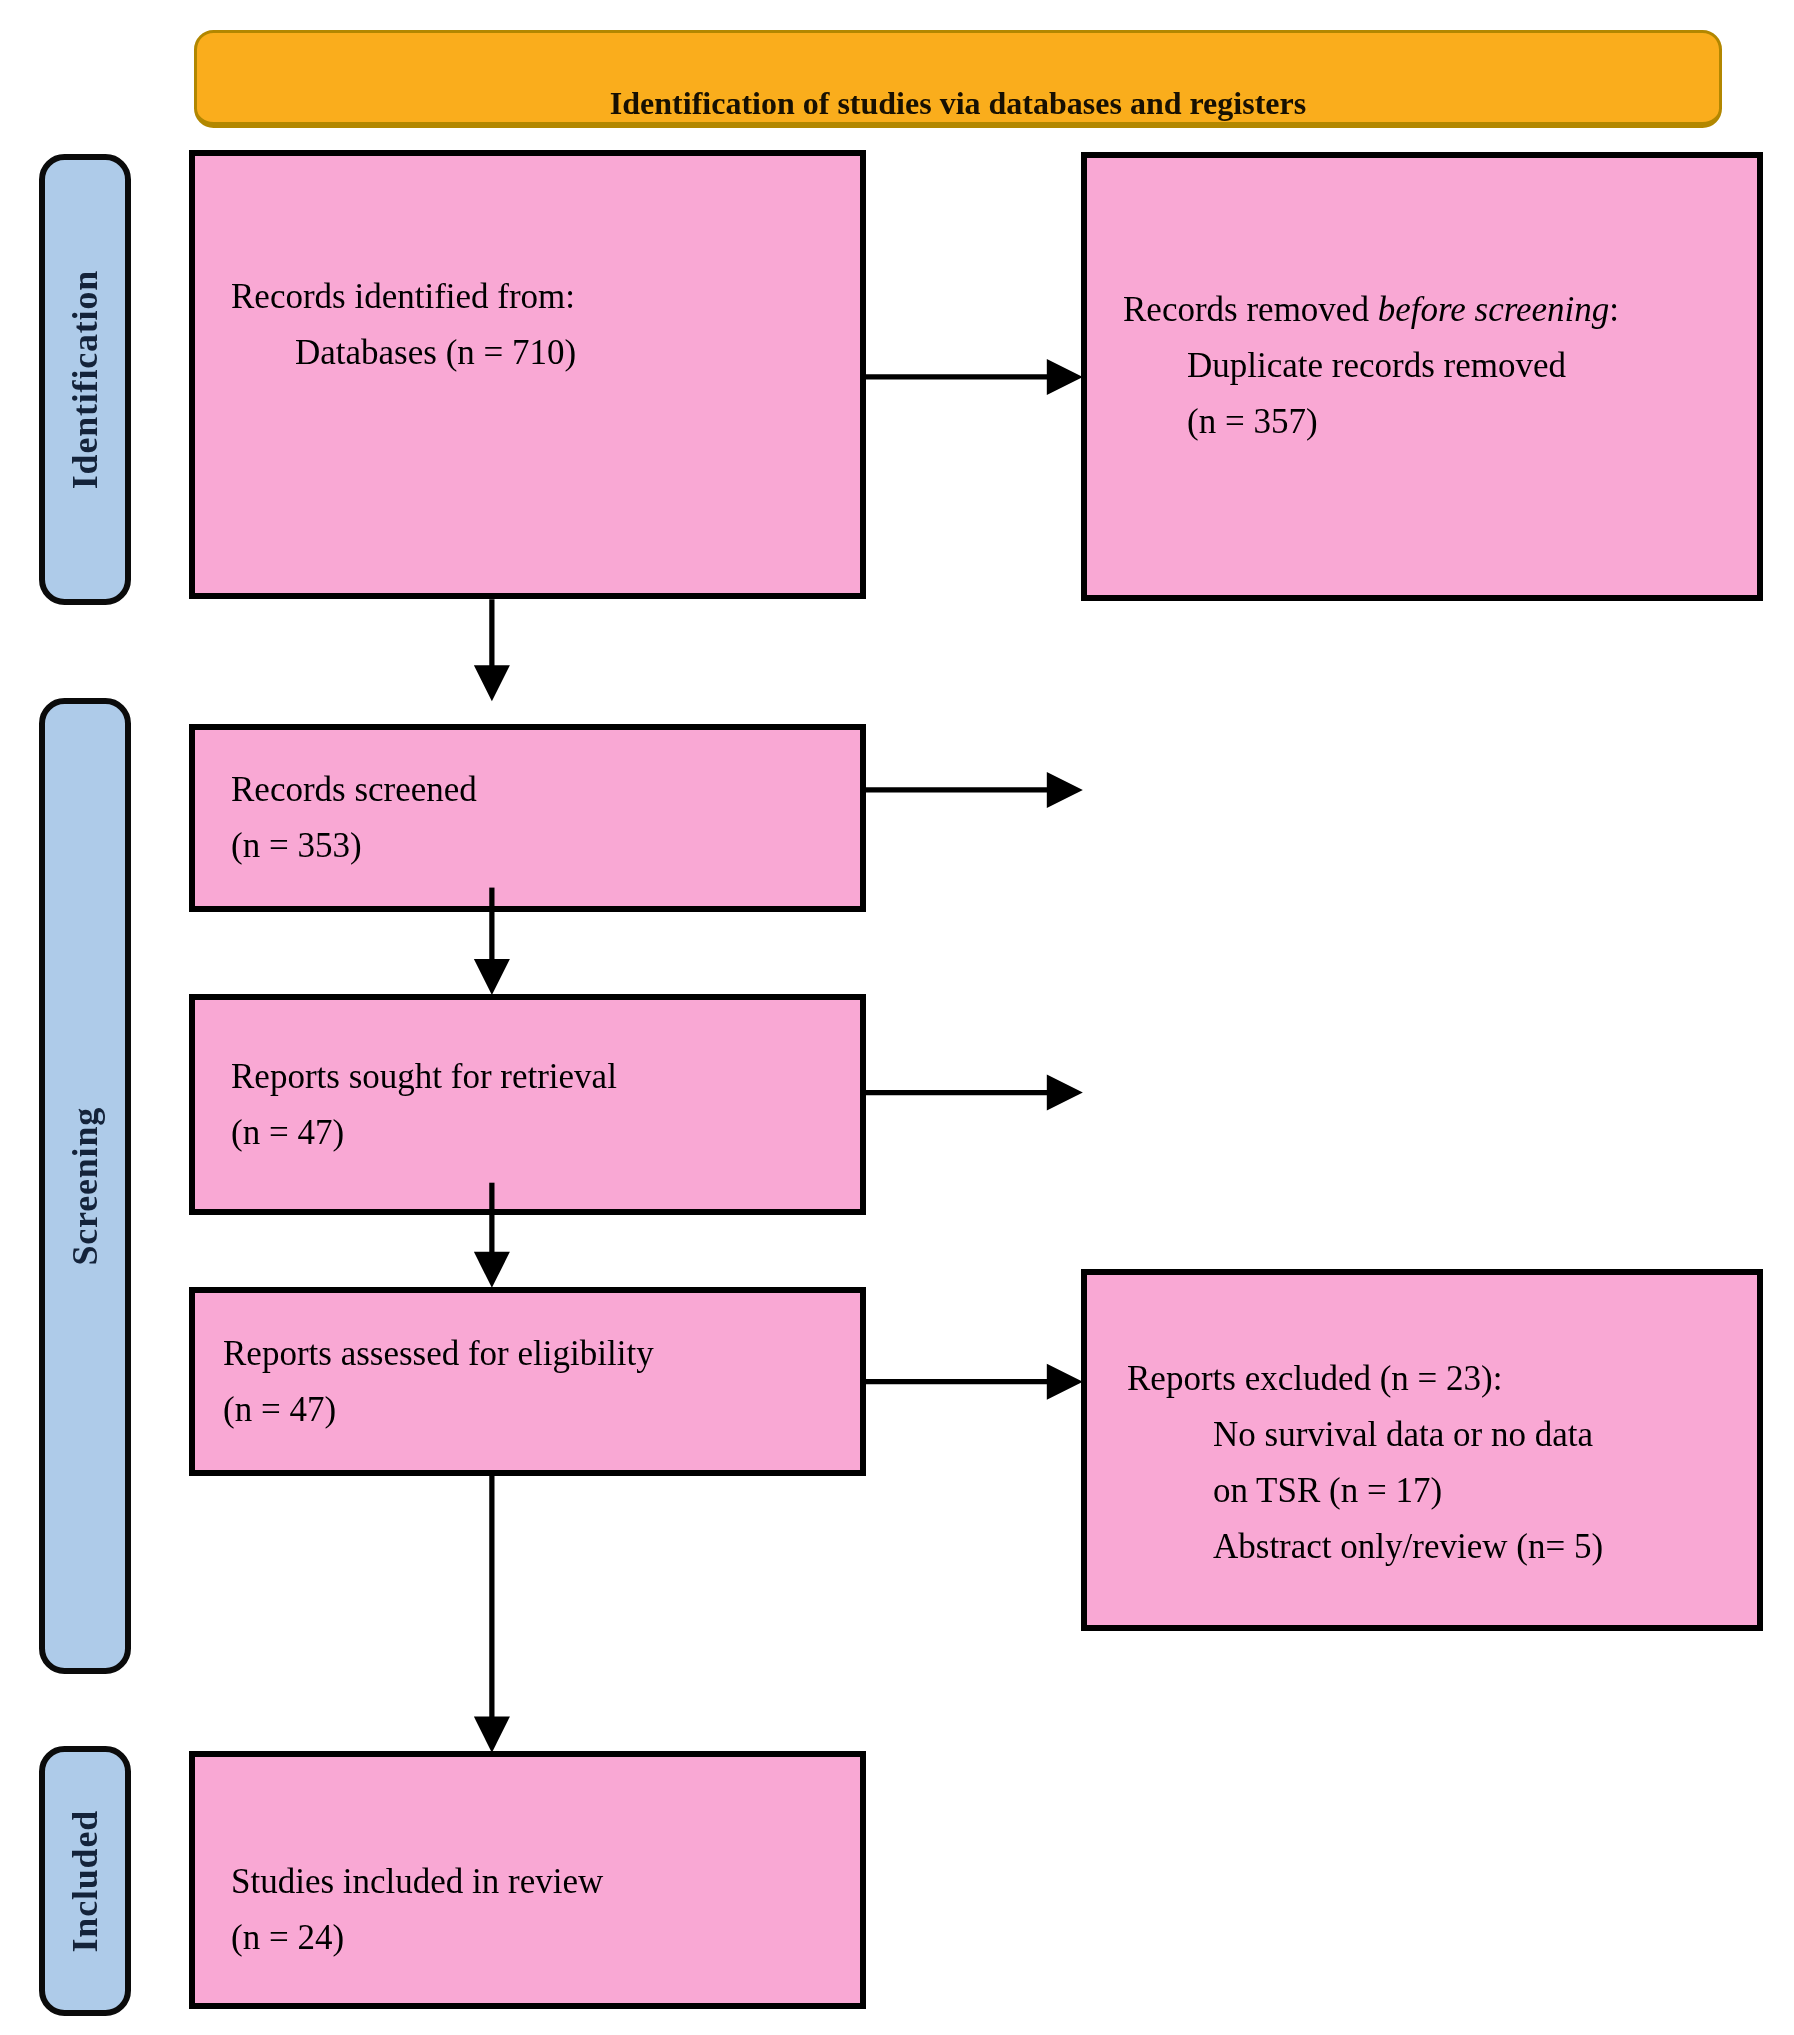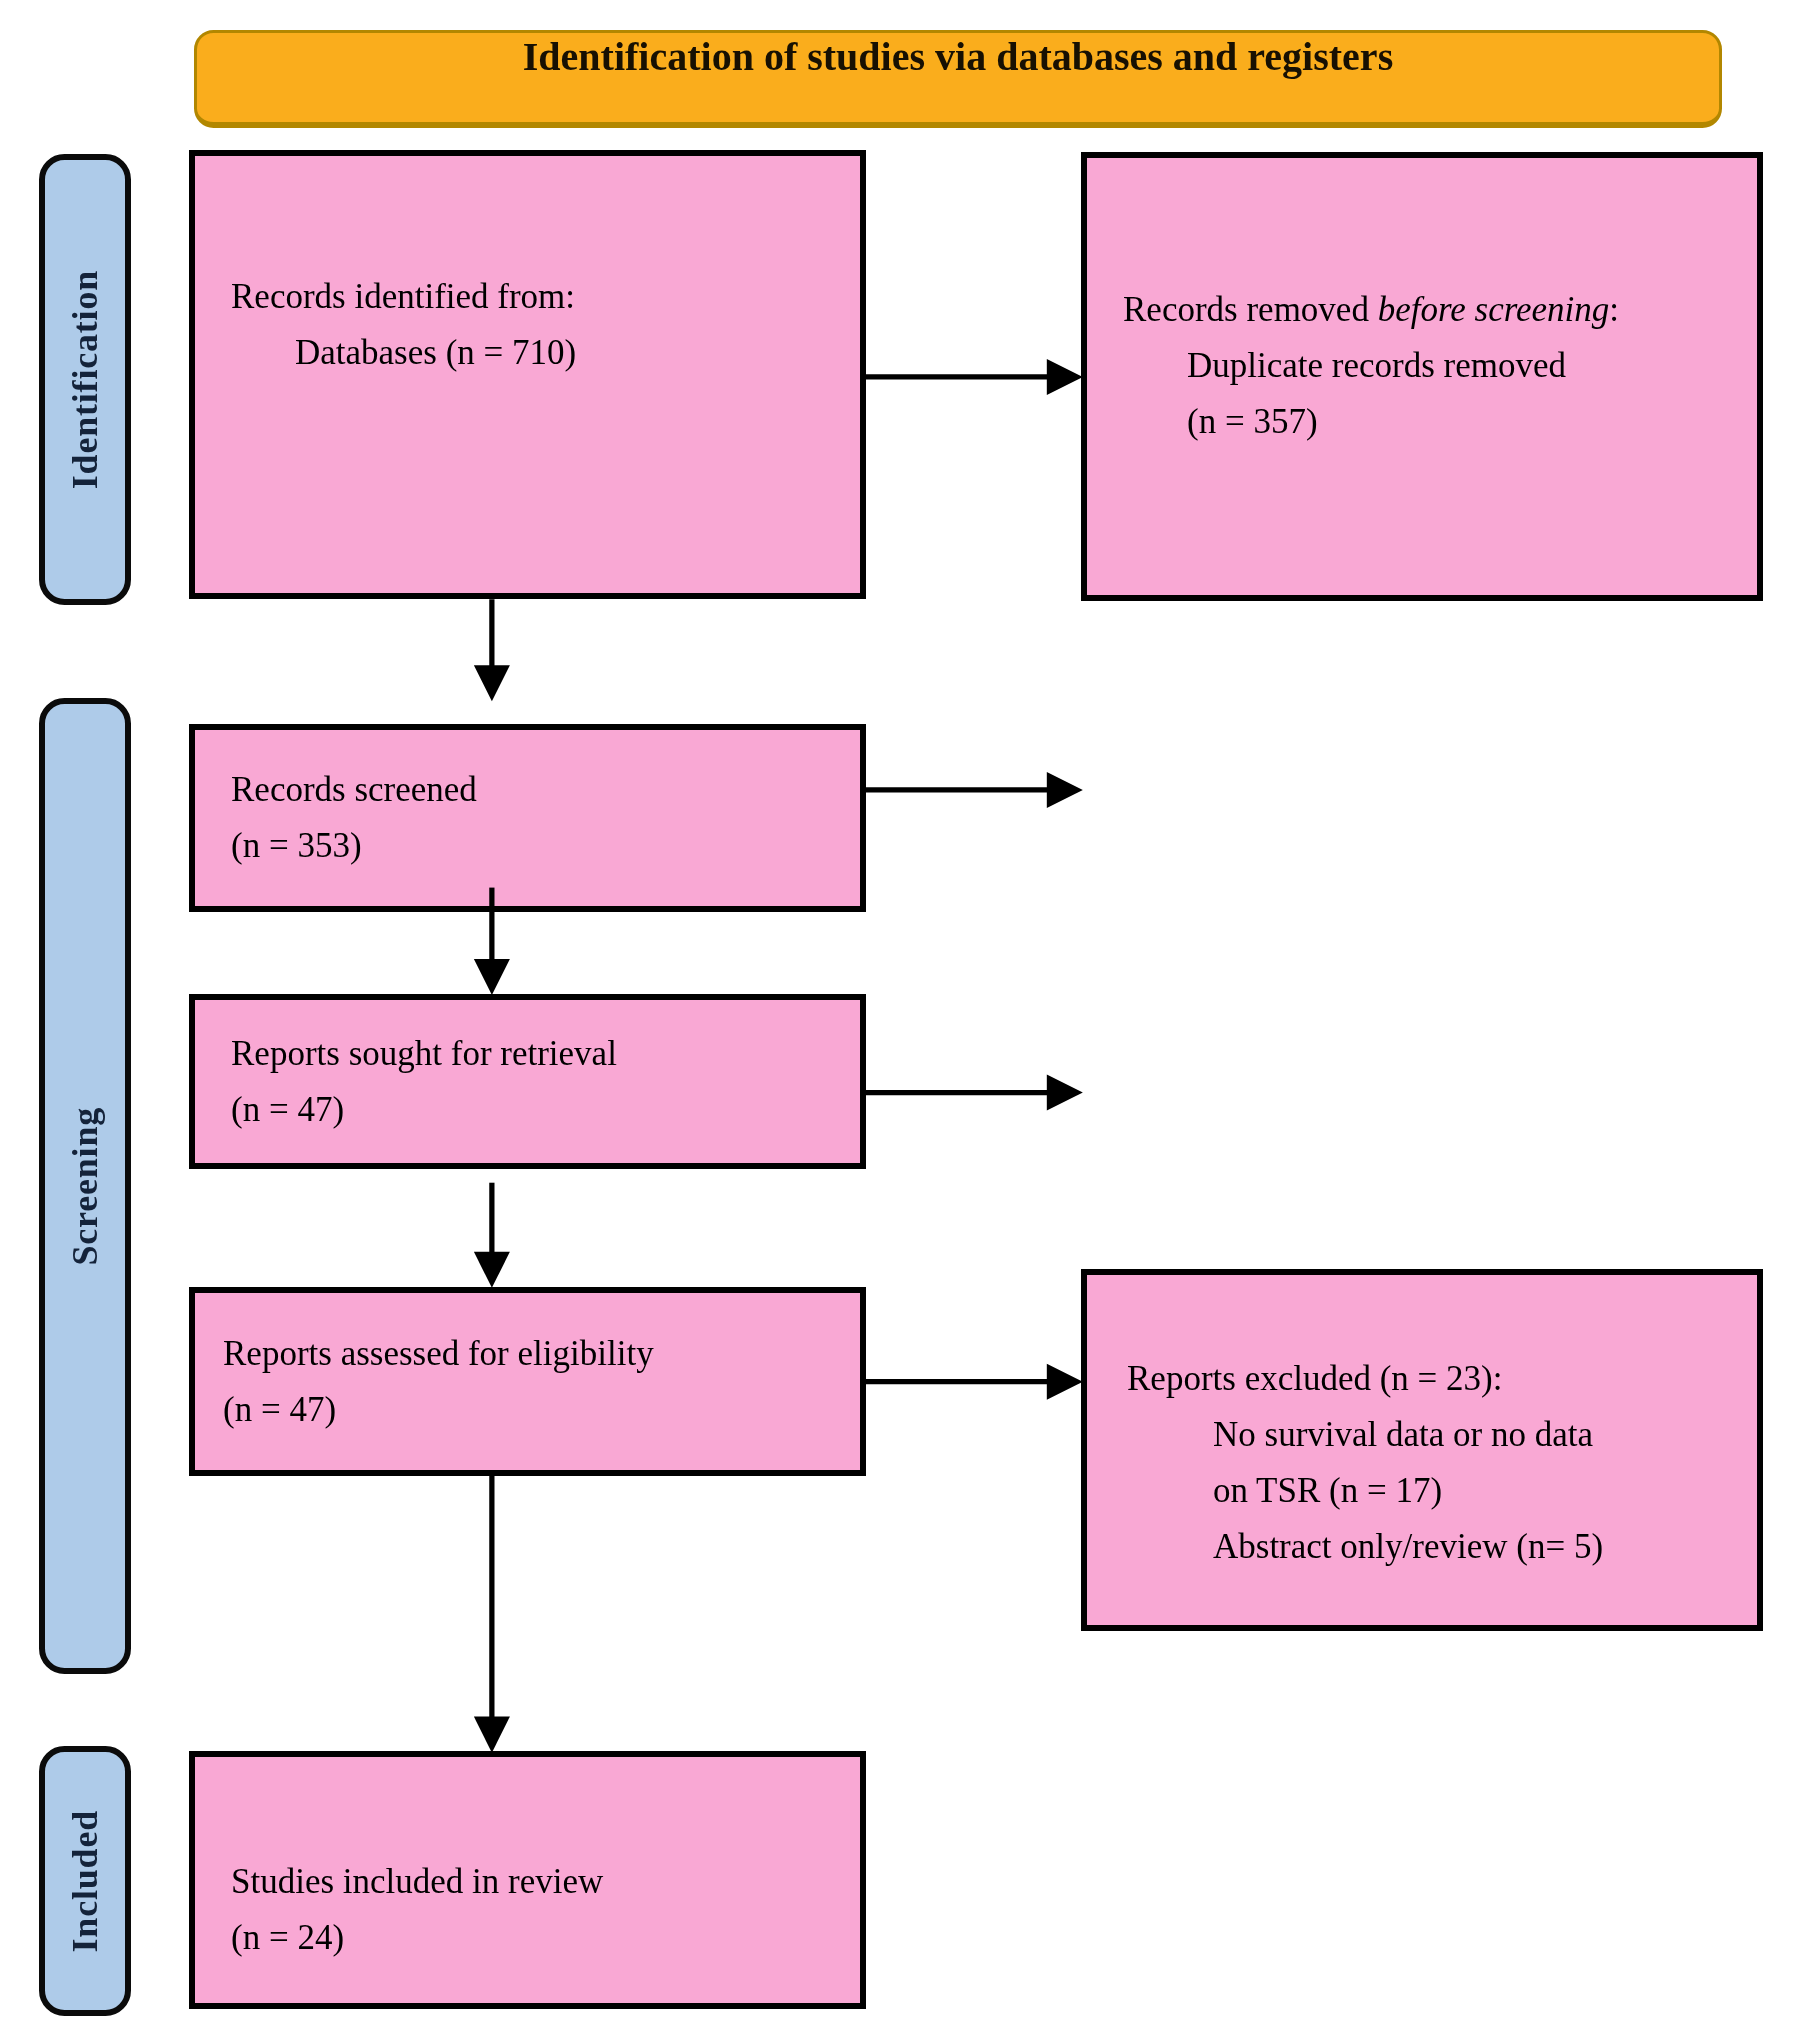--- a/index.html
+++ b/index.html
@@ -21,24 +21,24 @@
   .banner {
     position: absolute;
     left: 194px; top: 30px;
     width: 1528px; height: 98px;
     box-sizing: border-box;
     background: var(--banner_fill, #FAAD1C);
     border: 3.8px solid var(--banner_border, #B28700);
     border-bottom-width: 6.8px;
     border-radius: 19.5px;
     display: flex;
-    align-items: flex-start;
+    align-items: flex-end;
     justify-content: center;
     font-weight: bold;
-    font-size: 40px;
+    font-size: 32px;
     color: #171002;
   }
 
   
   .stage {
     position: absolute;
     left: 39px;
     width: 92px;
     box-sizing: border-box;
     background: var(--stage_fill, #AECBE9);
@@ -75,21 +75,21 @@
     line-height: 56px;
   }
   .col-left  { left: 189px;  width: 677px; }
   .col-right { left: 1081px; width: 682px; }
 
   #box-records-identified { top: 150px;  height: 449px; justify-content: flex-start; padding-top: 113px; }
   #box-records-removed    { top: 152px;  height: 449px; }
   #box-records-removed .inner { transform: translateY(-11.3px); }
   #box-records-screened   { top: 724px;  height: 188px; }
   #box-records-excluded   { top: 700px;  height: 188px; }
-  #box-reports-sought     { top: 994px; height: 175px; }
+  #box-reports-sought     { top: 994px; height: 221px; }
   #box-reports-not-retrieved { top: 999px; height: 192px; }
   #box-reports-assessed   { top: 1287px; height: 189px; padding-left: 28px; }
   #box-reports-excluded   { top: 1269px; height: 362px; padding-left: 40px; }
   #box-reports-excluded .inner { transform: translateY(12.8px); }
   #box-studies-included   { top: 1751px; height: 258px; }
   #box-studies-included .inner { transform: translateY(30px); }
 
   .indent1 { padding-left: 64px; }
   .indent2 { padding-left: 86px; }
   .italic { font-style: italic; }

